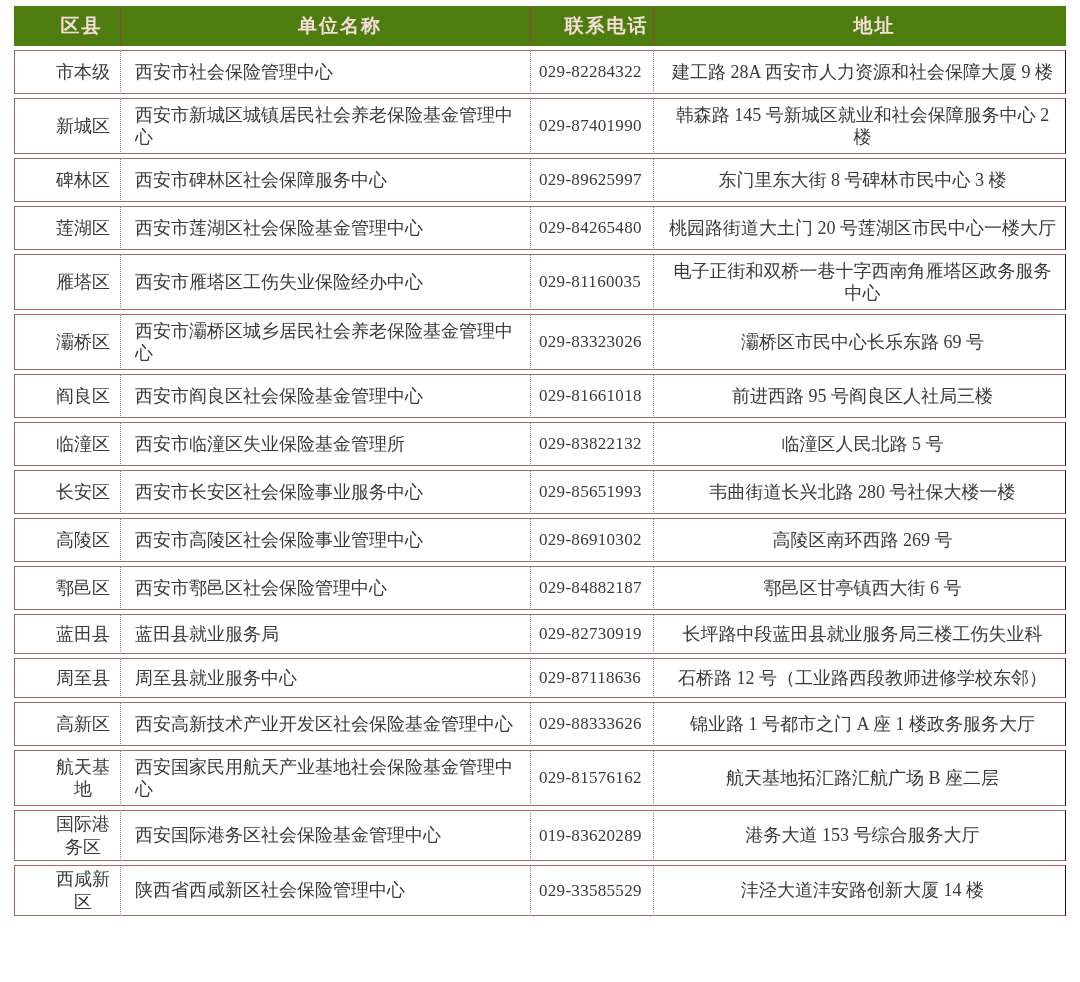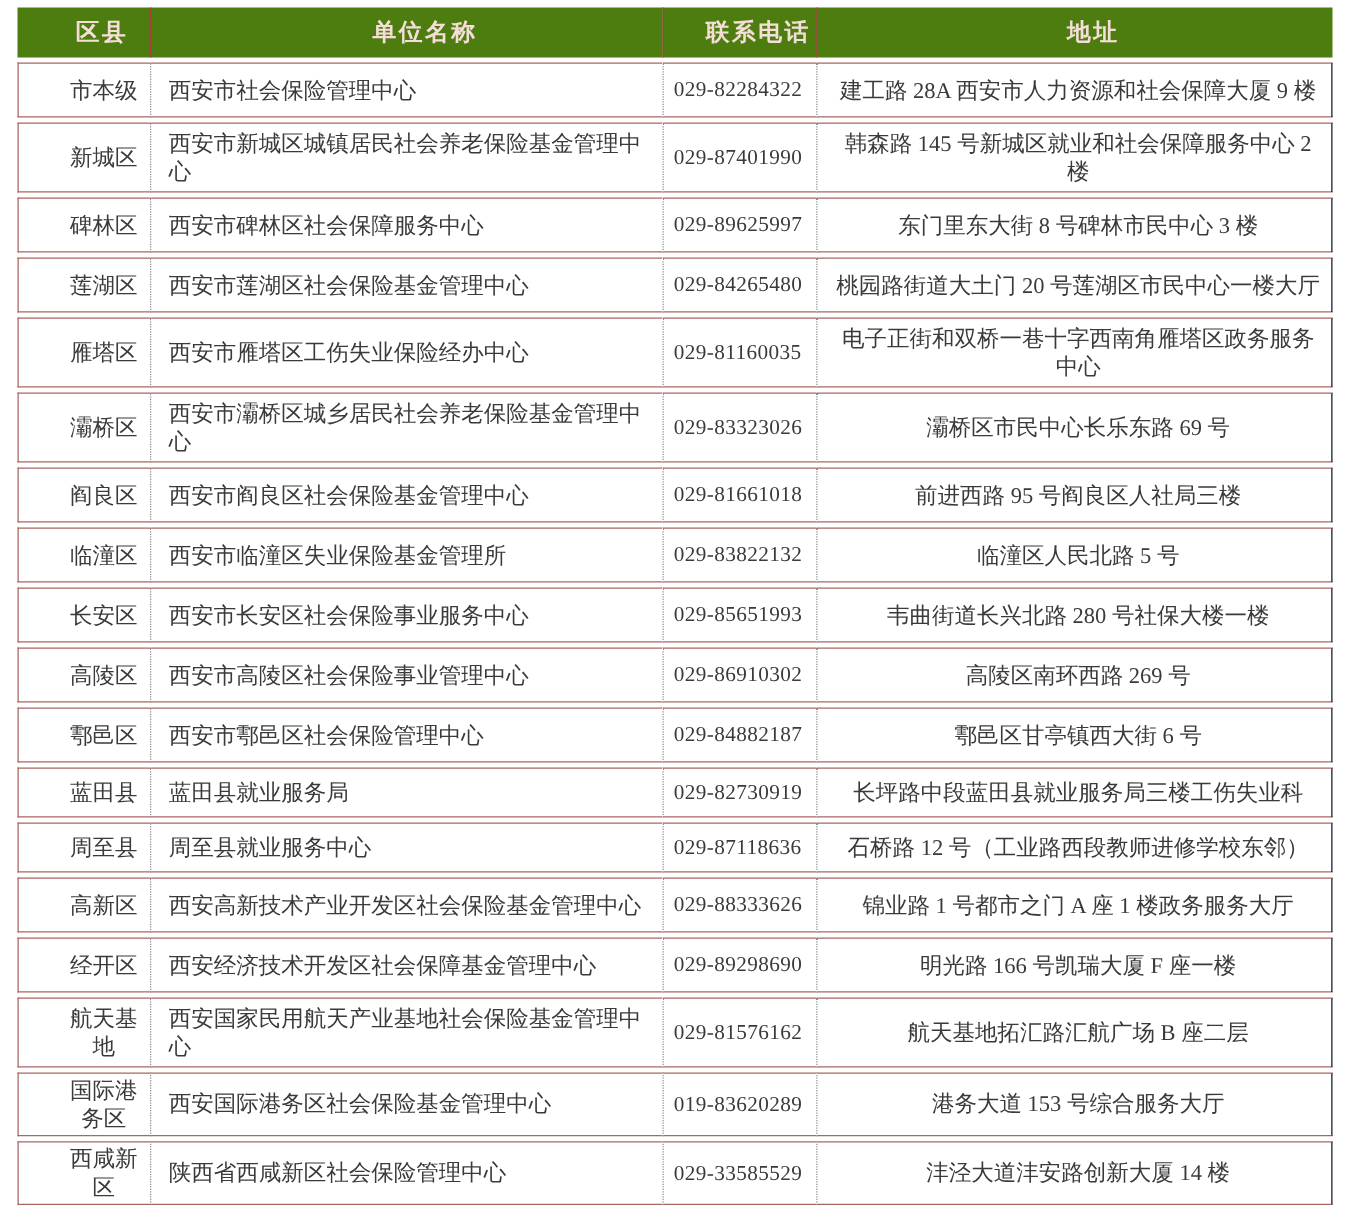--- a/index.html
+++ b/index.html
@@ -162,26 +162,20 @@
           <td class="col-unit">周至县就业服务中心</td>
           <td class="col-phone">029-87118636</td>
           <td class="col-address">石桥路 12 号（工业路西段教师进修学校东邻）</td>
         </tr>
         <tr>
           <td class="col-district">高新区</td>
           <td class="col-unit">西安高新技术产业开发区社会保险基金管理中心</td>
           <td class="col-phone">029-88333626</td>
           <td class="col-address">锦业路 1 号都市之门 A 座 1 楼政务服务大厅</td>
         </tr>
-        <tr>
-          <td class="col-district">经开区</td>
-          <td class="col-unit">西安经济技术开发区社会保障基金管理中心</td>
-          <td class="col-phone">029-89298690</td>
-          <td class="col-address">明光路 166 号凯瑞大厦 F 座一楼</td>
-        </tr>
         <tr class="tall">
           <td class="col-district">航天基地</td>
           <td class="col-unit">西安国家民用航天产业基地社会保险基金管理中心</td>
           <td class="col-phone">029-81576162</td>
           <td class="col-address">航天基地拓汇路汇航广场 B 座二层</td>
         </tr>
         <tr>
           <td class="col-district">国际港务区</td>
           <td class="col-unit">西安国际港务区社会保险基金管理中心</td>
           <td class="col-phone">019-83620289</td>

